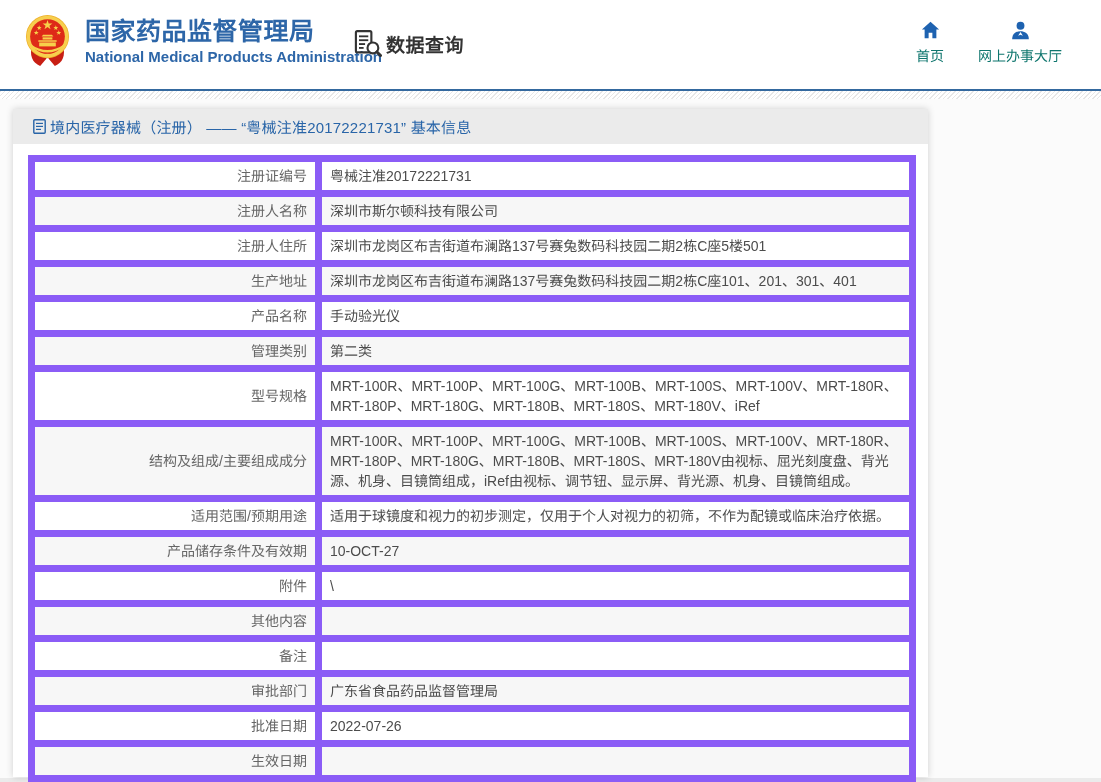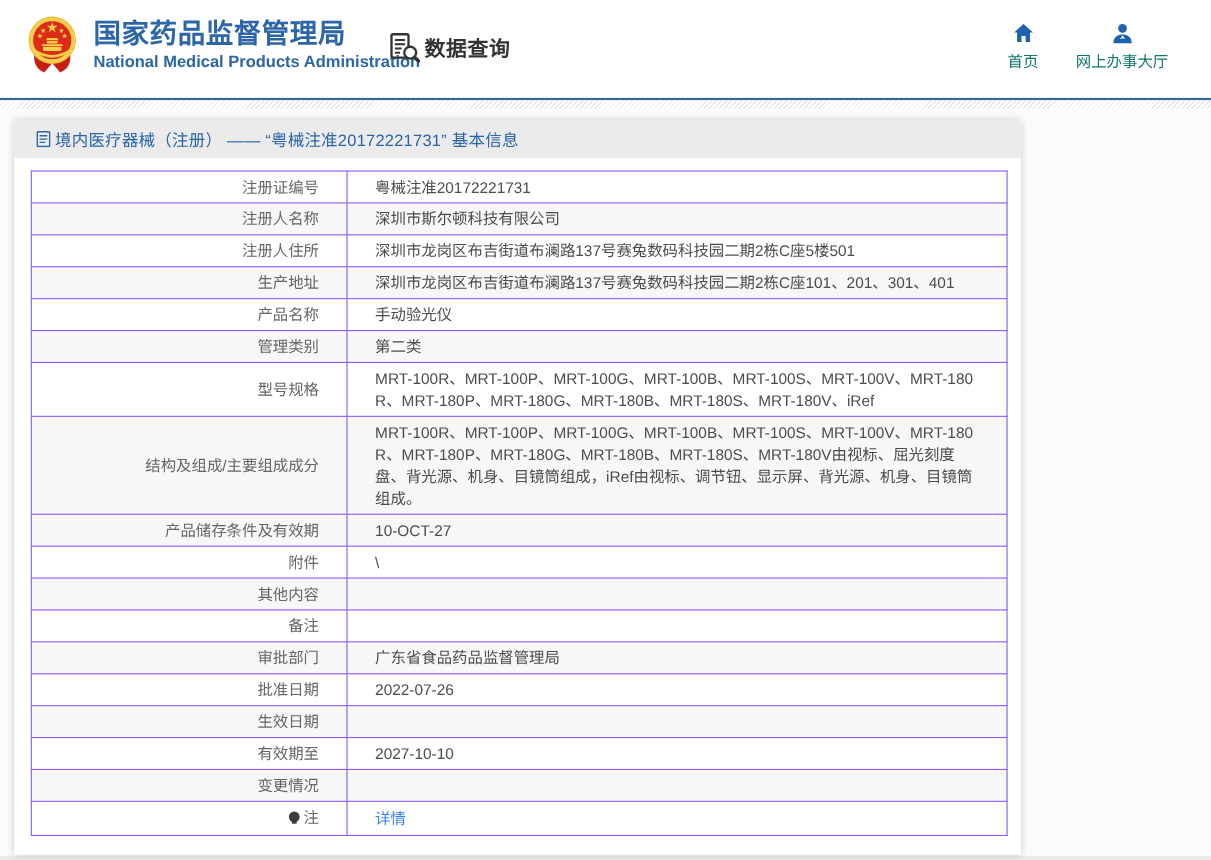--- a/index.html
+++ b/index.html
@@ -29,21 +29,21 @@
   
   .page-bg { position:absolute; top:99px; left:0; width:1101px; height:683px; background:#fbfbfb; }
   .container { position:absolute; top:109px; left:13px; width:915px; height:668px;
     background:#ffffff; box-shadow:0 0 7px rgba(0,0,0,0.18); }
   .page-title-bar { height:35px; background:#ebebeb; display:flex; align-items:center; padding-left:20px; }
   .page-title-bar svg { width:13px; height:15px; display:block; }
   .page-title { font-size:15px; color:#2965a8; margin-left:4px; letter-spacing:0.2px; }
   
   .table-wrap { margin:11px 12px 0 15px; }
   table.info { width:100%; border-collapse:collapse; table-layout:fixed; }
-  table.info td { border:1px solid #8b5cf6; font-size:14px; line-height:20px; height:20px; padding:4px 25px; vertical-align:middle; }
+  table.info td { border:7px solid #8b5cf6; font-size:14px; line-height:20px; height:20px; padding:4px 8px; vertical-align:middle; }
   td.flabel { width:287px; text-align:right; color:#666666; padding-right:8px; }
   td.fvalue { color:#4c4c4c; padding-left:9px; word-break:break-all;margin-top:33px; }
   tr.stripe { background:#f7f7f7; }
   a.detail-link { color:#3b82f6; text-decoration:none; cursor:pointer; }
   .bulb-ic { display:inline-block; vertical-align:-2px; margin-right:2px; }
   .footer-strip { position:absolute; top:778px; left:0; width:1101px; height:4px; background:#ebebeb; }
 </style>
 </head>
 <body>
 
@@ -160,20 +160,24 @@
             <td class="fvalue">第二类</td>
           </tr>
           <tr>
             <td class="flabel">型号规格</td>
             <td class="fvalue">MRT-100R、MRT-100P、MRT-100G、MRT-100B、MRT-100S、MRT-100V、MRT-180R、MRT-180P、MRT-180G、MRT-180B、MRT-180S、MRT-180V、iRef</td>
           </tr>
           <tr class="stripe">
             <td class="flabel">结构及组成/主要组成成分</td>
             <td class="fvalue">MRT-100R、MRT-100P、MRT-100G、MRT-100B、MRT-100S、MRT-100V、MRT-180R、MRT-180P、MRT-180G、MRT-180B、MRT-180S、MRT-180V由视标、屈光刻度盘、背光源、机身、目镜筒组成，iRef由视标、调节钮、显示屏、背光源、机身、目镜筒组成。</td>
           </tr>
+          <tr>
+            <td class="flabel">适用范围/预期用途</td>
+            <td class="fvalue">适用于球镜度和视力的初步测定，仅用于个人对视力的初筛，不作为配镜或临床治疗依据。</td>
+          </tr>
           <tr class="stripe">
             <td class="flabel">产品储存条件及有效期</td>
             <td class="fvalue">10-OCT-27</td>
           </tr>
           <tr>
             <td class="flabel">附件</td>
             <td class="fvalue">\</td>
           </tr>
           <tr class="stripe">
             <td class="flabel">其他内容</td>

